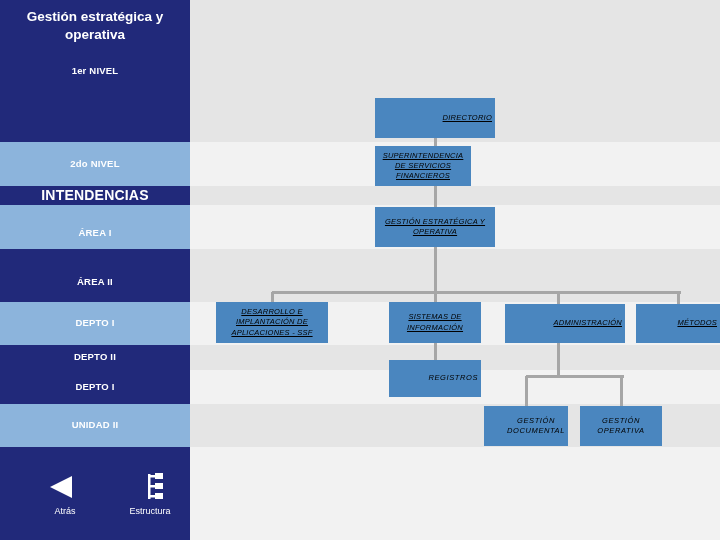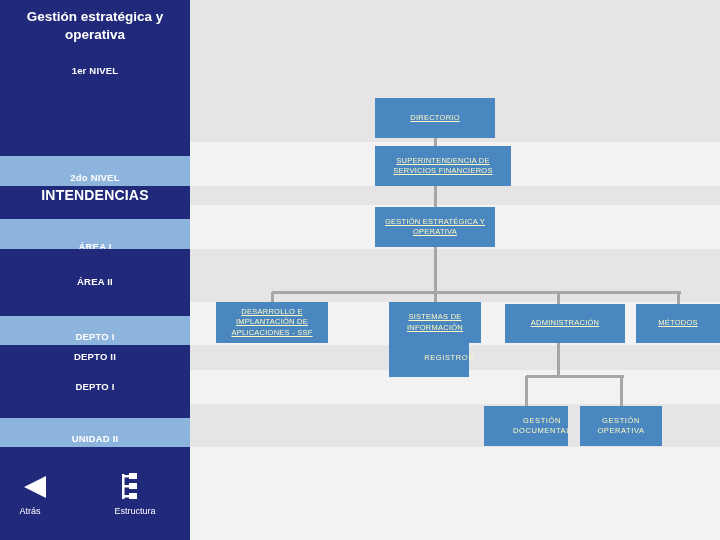--- a/index.html
+++ b/index.html
@@ -42,21 +42,21 @@
   .side-band {
     position: absolute;
     left: 0;
     width: 190px;
     display: flex;
     align-items: center;
     justify-content: center;
     box-sizing: border-box;
   }
   .side-band.navy { background: #21297a; }
-  .side-band.blue { background: #8cb4dc; margin-top: 14px; }
+  .side-band.blue { background: #8cb4dc; }
   .side-label {
     color: #ffffff;
     font-size: 9.5px;
     font-weight: bold;
     letter-spacing: .2px;
     line-height: 1.1;
     white-space: nowrap;
   }
   .side-label.sm { font-size: 14px; }
 
@@ -86,48 +86,49 @@
     align-items: flex-start;
     justify-content: space-around;
     padding-top: 10px;
     box-sizing: border-box;
     z-index: 7;
   }
   .nav-item {
     width: 56px;
     display: flex;
     flex-direction: column;
-    align-items: flex-start;
+    align-items: flex-end;
     cursor: pointer;
   }
   .nav-glyph {
     height: 34px;
     display: flex;
     align-items: center;
     justify-content: center;
   }
   .nav-label {
     color: #ffffff;
     font-size: 9px;
     margin-top: 2px;
     text-align: center;
   }
 
   
   .node {
     position: absolute;
     background: #4a86bf;
-    color: #fef9c3;
+    color: #000000;
     display: flex;
     align-items: center;
-    justify-content: center;
+    justify-content: flex-end;
     text-align: center;
     box-sizing: border-box;
     z-index: 3;
     cursor: pointer;
+    font-style: italic;
   }
   .node-text {
     font-size: 7.5px;
     line-height: 1.35;
     letter-spacing: .25px;
     padding: 0 3px;
     text-decoration: underline;
   }
   .node-text.plain {
     text-decoration: none;
@@ -173,39 +174,39 @@
       <div class="conn v" style="left: 556.5px; top: 343px; height: 33px; background: rgb(166, 166, 166);"></div>
       <div class="conn h" style="left: 526px; top: 374.5px; width: 98px; background: rgb(166, 166, 166);"></div>
       <div class="conn v" style="left: 524.5px; top: 376px; height: 30px; background: rgb(166, 166, 166);"></div>
       <div class="conn v" style="left: 619.5px; top: 376px; height: 30px; background: rgb(166, 166, 166);"></div>
     </div>
 
   <div id="nodes">
       <div class="node" style="left: 375px; top: 98px; width: 120px; height: 40px; background: rgb(74, 134, 191);">
         <div class="node-text">DIRECTORIO</div>
       </div>
-      <div class="node" style="left: 375px; top: 146px; width: 136px; height: 40px; background: rgb(74, 134, 191);">
+      <div class="node" style="left: 375px; top: 146px; width: 96px; height: 40px; background: rgb(74, 134, 191);">
         <div class="node-text">SUPERINTENDENCIA DE SERVICIOS FINANCIEROS</div>
       </div>
       <div class="node" style="left: 375px; top: 207px; width: 120px; height: 40px; background: rgb(74, 134, 191);">
         <div class="node-text">GESTIÓN ESTRATÉGICA Y OPERATIVA</div>
       </div>
       <div class="node" style="left: 216px; top: 302px; width: 112px; height: 41px; background: rgb(74, 134, 191);">
         <div class="node-text">DESARROLLO E IMPLANTACIÓN DE APLICACIONES - SSF</div>
       </div>
       <div class="node" style="left: 389px; top: 302px; width: 92px; height: 41px; background: rgb(74, 134, 191);">
         <div class="node-text">SISTEMAS DE INFORMACIÓN</div>
       </div>
       <div class="node" style="left: 505px; top: 304px; width: 120px; height: 39px; background: rgb(74, 134, 191);">
         <div class="node-text">ADMINISTRACIÓN</div>
       </div>
       <div class="node" style="left: 636px; top: 304px; width: 84px; height: 39px; background: rgb(74, 134, 191);">
         <div class="node-text">MÉTODOS</div>
       </div>
-      <div class="node" style="left: 389px; top: 340px; width: 80px; height: 37px; background: rgb(74, 134, 191); padding-left: 40px;">
+      <div class="node" style="left: 389px; top: 360px; width: 92px; height: 37px; background: rgb(74, 134, 191); padding-left: 40px;">
         <div class="node-text plain">REGISTROS</div>
       </div>
       <div class="node" style="left: 484px; top: 406px; width: 84px; height: 40px; background: rgb(74, 134, 191); padding-left: 32px;">
         <div class="node-text plain">GESTIÓN DOCUMENTAL</div>
       </div>
       <div class="node" style="left: 580px; top: 406px; width: 82px; height: 40px; background: rgb(74, 134, 191);">
         <div class="node-text plain">GESTIÓN OPERATIVA</div>
       </div>
     </div>
 

